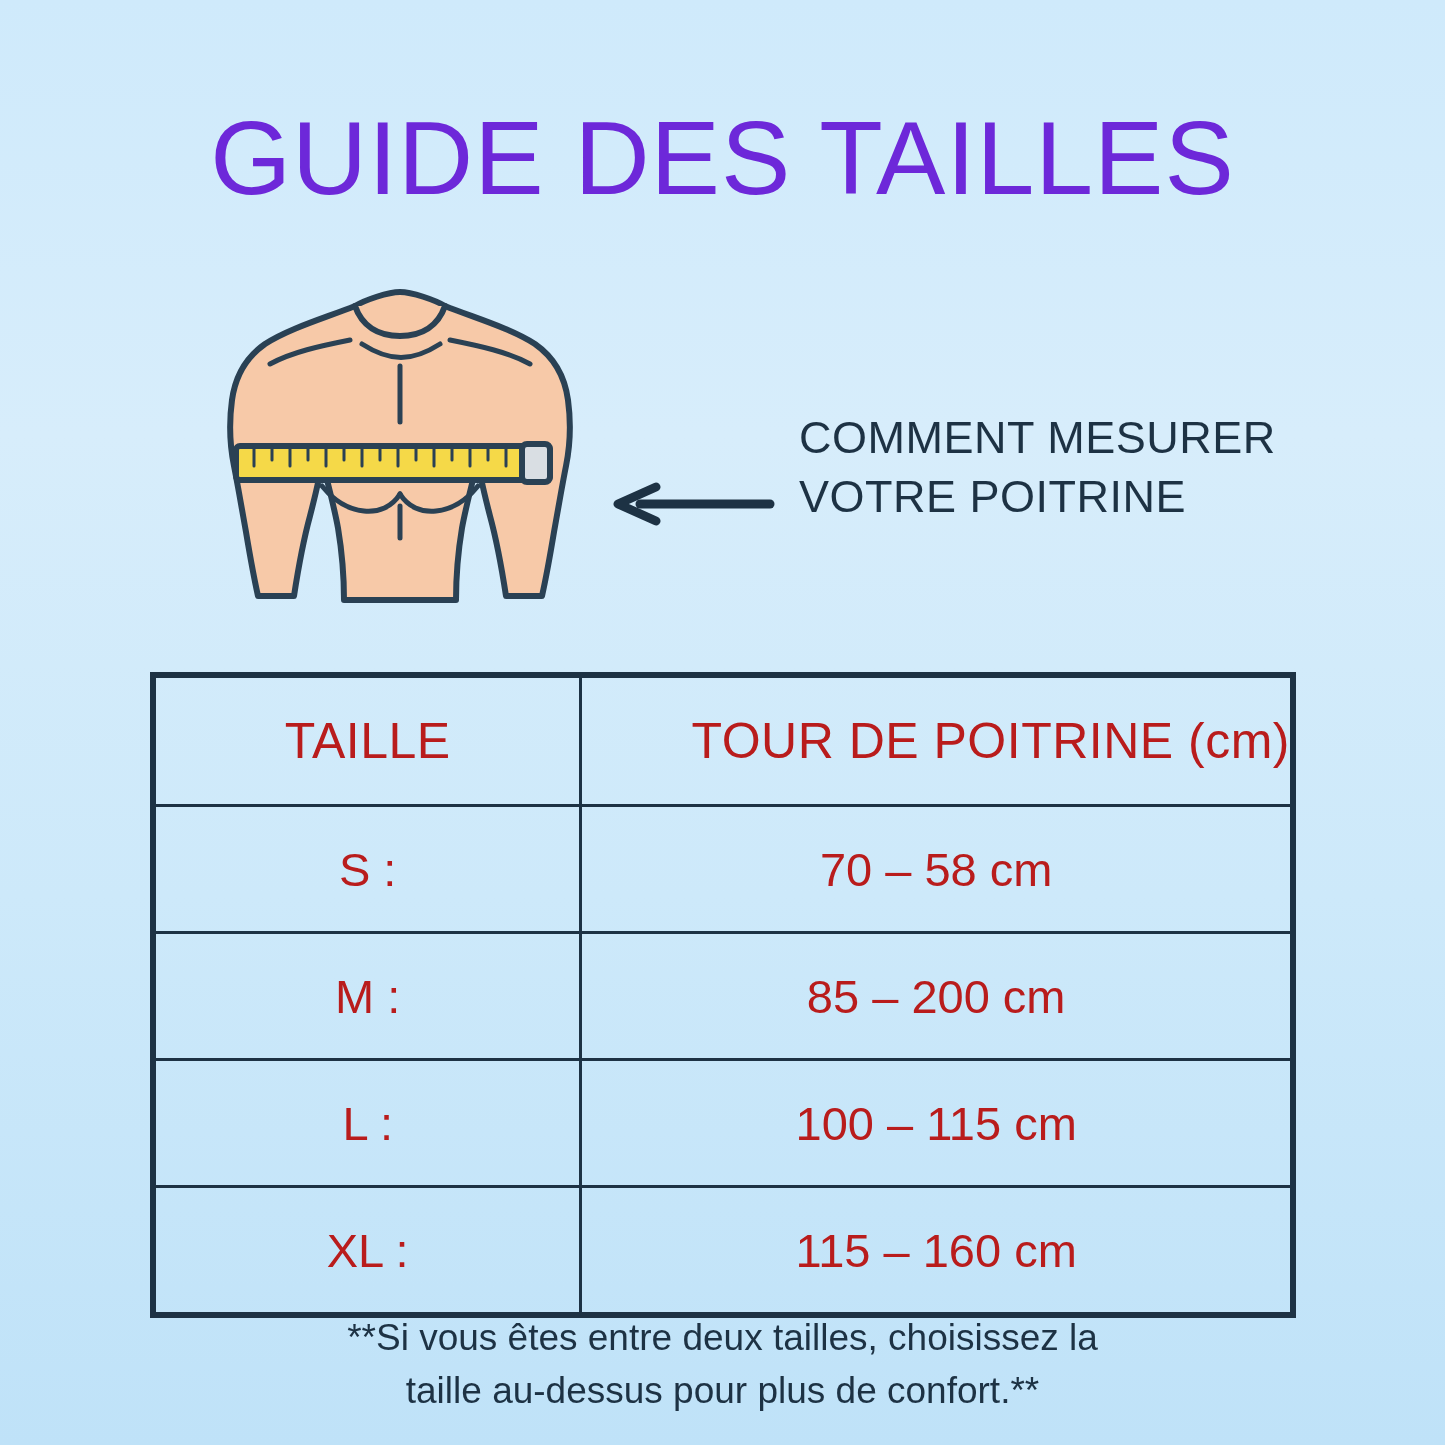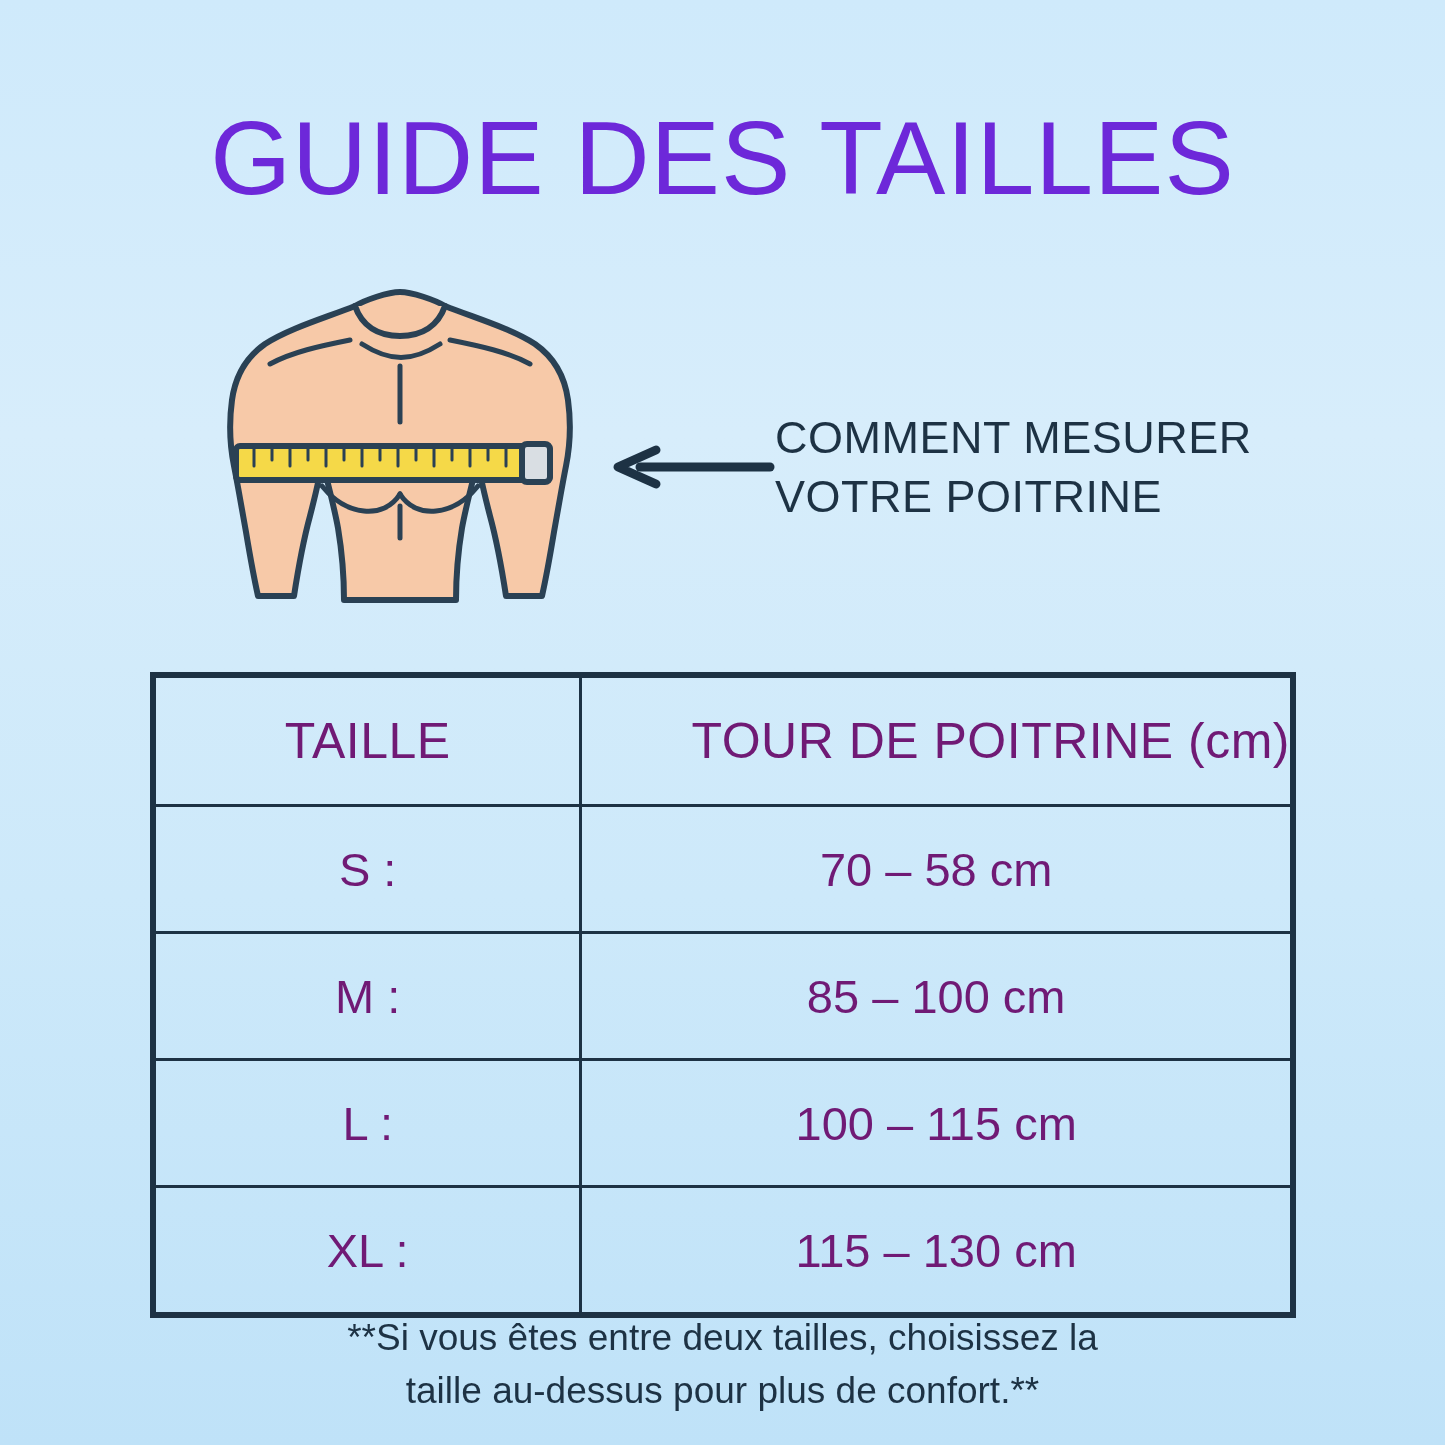--- a/index.html
+++ b/index.html
@@ -45,21 +45,22 @@
   }
   .illustration svg { display:block; }
 
   
   .callout {
     position: absolute;
     left: 610px;
     top: 408px;
     width: 760px;
     display: flex;
-    align-items: center;
+    align-items: flex-end;
+    gap: 24px;
   }
   .arrow-wrap {
     flex: 0 0 auto;
     width: 165px;
     height: 46px;
   }
   .callout-text {
     font-size: 45px;
     line-height: 1.32;
     letter-spacing: 0.5px;
@@ -78,21 +79,21 @@
     box-sizing: border-box;
   }
   table {
     width: 100%;
     border-collapse: collapse;
   }
   th, td {
     border: 3px solid #1d3244;
     text-align: center;
     font-weight: 400;
-    color: #701a75;
+    color: #b91c1c;
   }
   th {
     font-size: 50px;
     letter-spacing: 0.5px;
     height: 126px;
     padding: 0;
   }
   td {
     font-size: 47px;
     height: 124px;
@@ -213,29 +214,29 @@
           <th class="col-chest">TOUR DE POITRINE (cm)</th>
         </tr>
       </thead>
       <tbody>
         <tr>
           <td>S :</td>
           <td>70 – 58 cm</td>
         </tr>
         <tr>
           <td>M :</td>
-          <td>85 – 100 cm</td>
+          <td>85 – 200 cm</td>
         </tr>
         <tr>
           <td>L :</td>
           <td>100 – 115 cm</td>
         </tr>
         <tr>
           <td>XL :</td>
-          <td>115 – 130 cm</td>
+          <td>115 – 160 cm</td>
         </tr>
       </tbody>
     </table>
   </div>
 
   <div class="footnote">**Si vous êtes entre deux tailles, choisissez la
 taille au-dessus pour plus de confort.**</div>
 
 </div>
 

